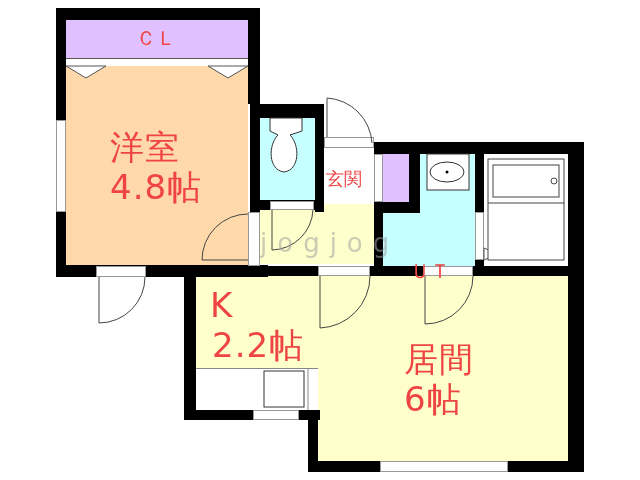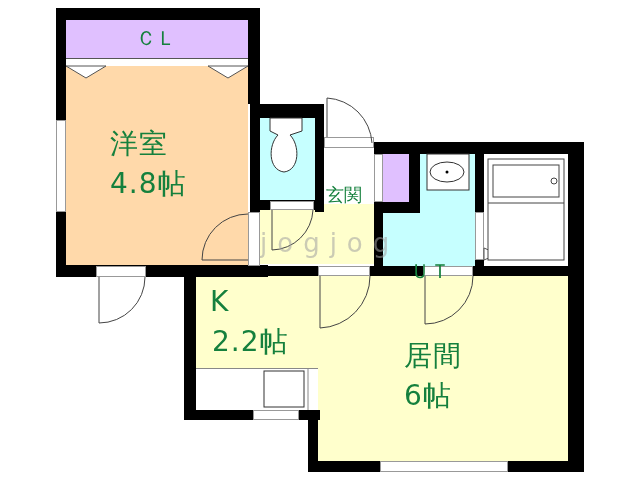--- a/index.html
+++ b/index.html
@@ -1,21 +1,21 @@
 <!DOCTYPE html>
 <html><head>
 <meta charset="utf-8">
 <style>
   html, body { margin:0; padding:0; background:#ffffff; }
   body { width:640px; height:480px; position:relative; overflow:hidden; font-family:"DejaVu Sans", sans-serif; }
   .abs { position:absolute; }
   .wall { position:absolute; background:#000; }
   .room { position:absolute; }
-  .lbl { position:absolute; color:#15803d; white-space:nowrap; line-height:1; }
-  .big { font-size:28px; letter-spacing:1px; }
+  .lbl { position:absolute; color:#ef4444; white-space:nowrap; line-height:1; }
+  .big { font-size:34px; letter-spacing:1px; }
   .small { font-size:18px; }
   svg.overlay { position:absolute; left:0; top:0; }
   .watermark { position:absolute; color:rgba(160,160,160,0.55); font-size:26px; letter-spacing:10px; }
 </style>
 </head>
 <body>
 
 <div class="room" style="left:66px;top:20px;width:182px;height:38px;background:#E0C0FF;"></div>
 <div class="room" style="left:66px;top:58px;width:182px;height:8px;background:#fff;border-top:1px solid #555;"></div>
 <div class="room" style="left:66px;top:66px;width:182px;height:199px;background:#FFD9AA;"></div>
@@ -86,20 +86,20 @@
   <line x1="488" y1="203" x2="564" y2="203" stroke="#444" stroke-width="1"></line>
   <circle cx="554" cy="181" r="3" fill="#fff" stroke="#444" stroke-width="1"></circle>
 
   <rect x="264" y="371" width="40" height="36" fill="#fff" stroke="#333" stroke-width="1"></rect>
   <line x1="308" y1="368" x2="308" y2="410" stroke="#888" stroke-width="1"></line>
 </svg>
 
 <div class="lbl small" style="left:136px;top:28px;font-size:20px;">ＣＬ</div>
 <div class="lbl big" style="left:110px;top:130px;">洋室</div>
 <div class="lbl big" style="left:110px;top:170px;">4.8帖</div>
-<div class="lbl small" style="left:326px;top:170px;margin-top:16px;">玄関</div>
+<div class="lbl small" style="left:326px;top:170px;">玄関</div>
 <div class="lbl small" style="left:410px;top:226px;font-size:20px;margin-top:35px;">ＵＴ</div>
 <div class="lbl big" style="left:210px;top:288px;">K</div>
 <div class="lbl big" style="left:212px;top:328px;">2.2帖</div>
 <div class="lbl big" style="left:404px;top:342px;">居間</div>
 <div class="lbl big" style="left:404px;top:382px;">6帖</div>
 
 <div class="watermark" style="left:260px;top:228px;">jogjog</div>
 
 </body></html>

